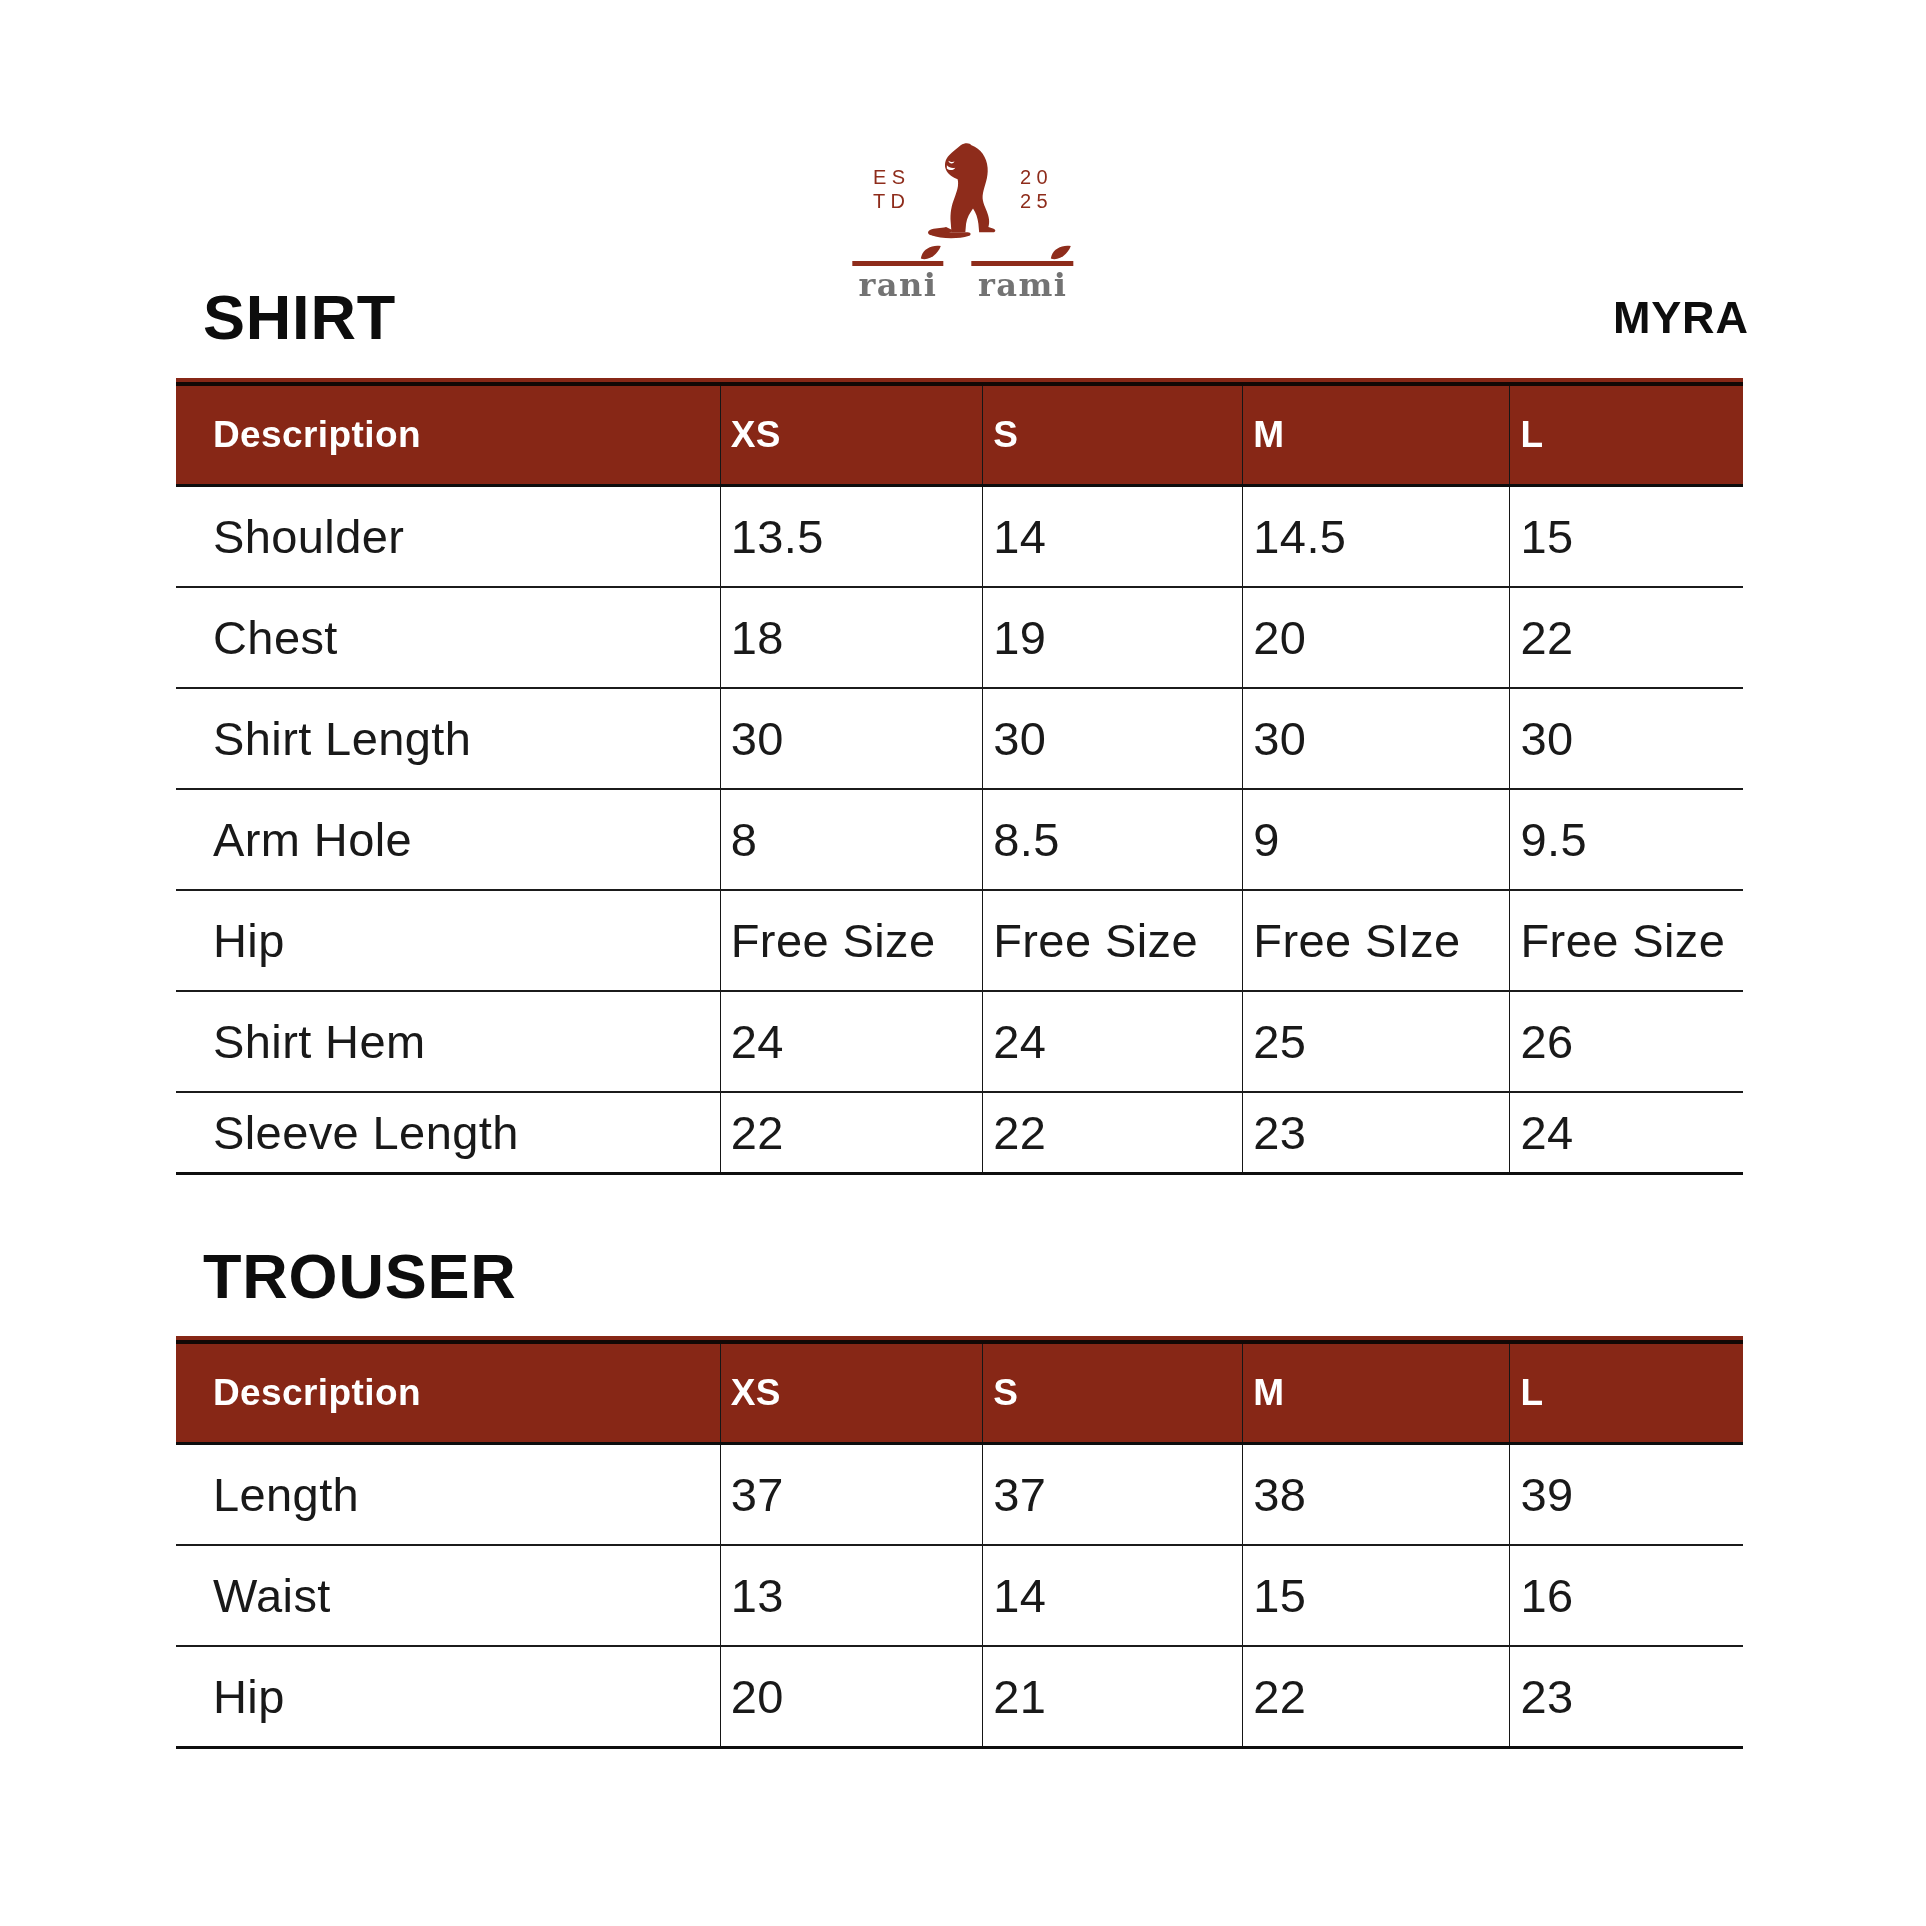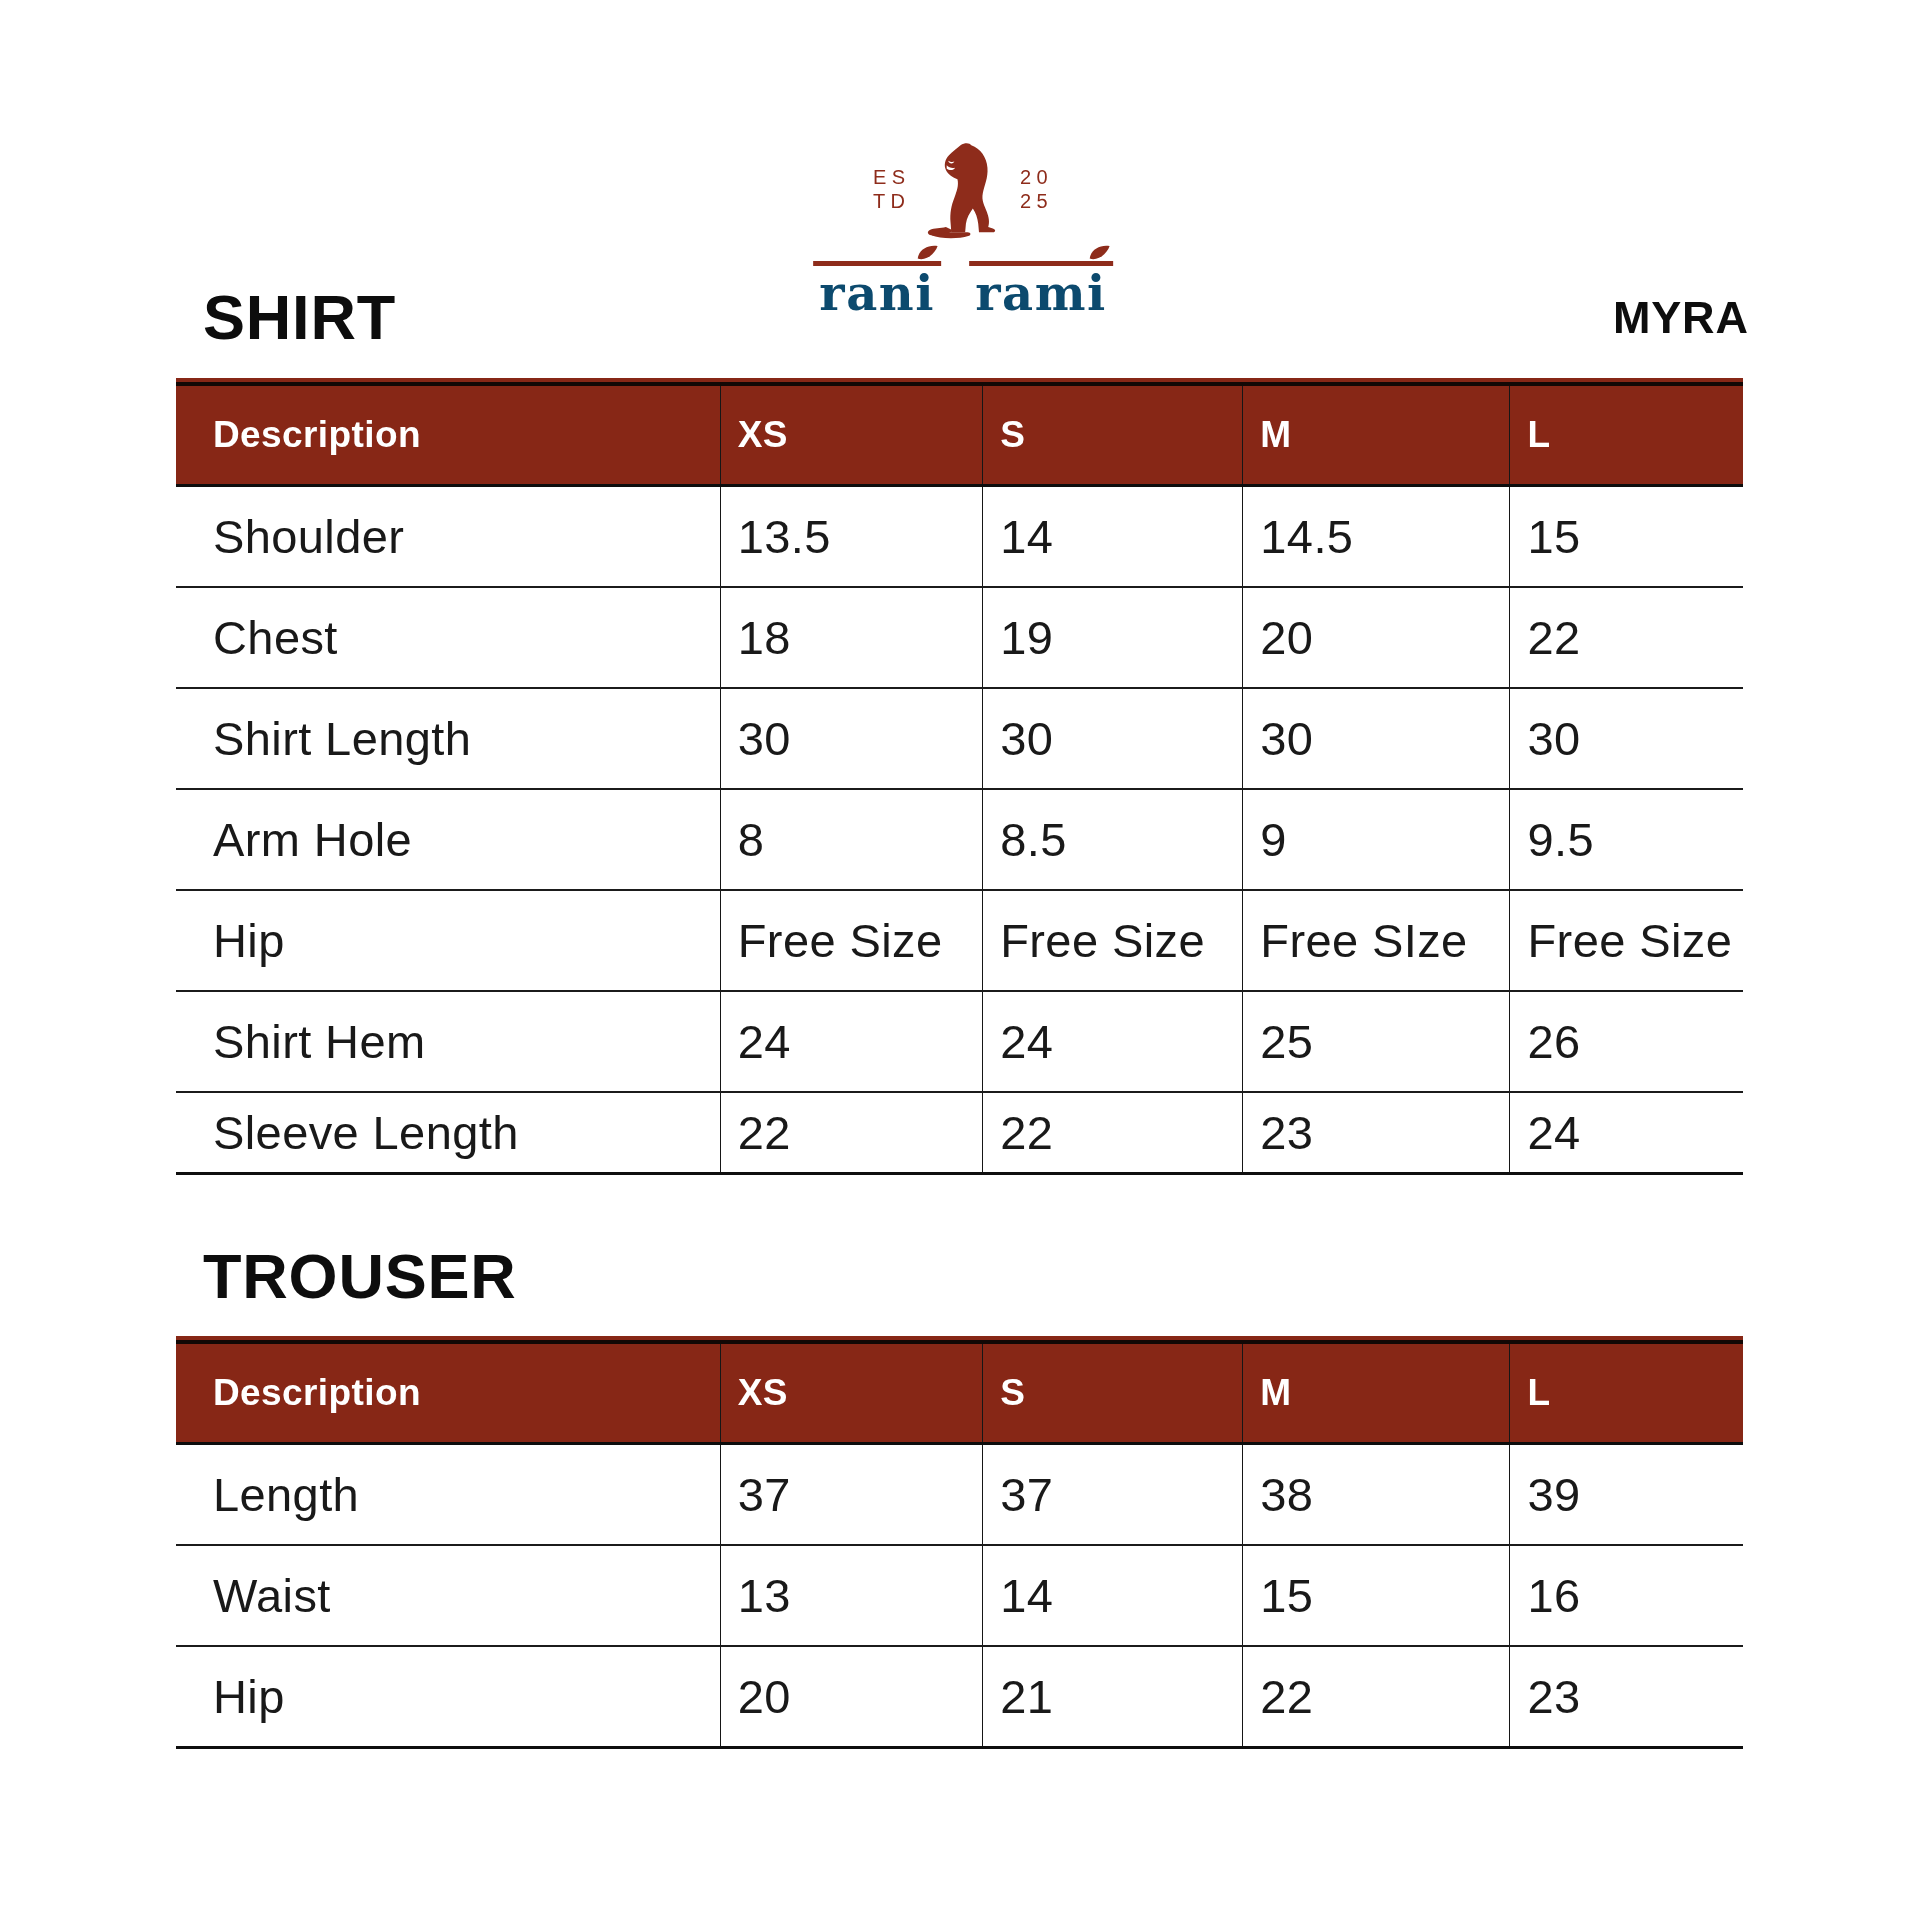--- a/index.html
+++ b/index.html
@@ -17,22 +17,22 @@
   .logo{position:absolute;top:131px;left:50%;transform:translateX(-50%);text-align:center;}
   .logo-top{display:flex;align-items:flex-end;justify-content:center;gap:12.3px;}
   .estd{font-size:20px;letter-spacing:5.4px;line-height:1.2;color:#8E2C1B;font-weight:500;padding-bottom:28px;}
   .estd.left{text-align:right;}
   .estd.right{text-align:left;}
   .tiger-wrap{width:85px;height:100px;display:flex;align-items:flex-end;justify-content:center;}
   .wordmark{margin-top:20px;display:flex;justify-content:center;gap:28px;}
   .word{
     position:relative;
     font-family:"DejaVu Serif", serif;
-    font-size:48px;line-height:1;
-    color:#0c4a6e;font-weight:700;letter-spacing:1.5px;
+    font-size:32px;line-height:1;
+    color:#737373;font-weight:700;letter-spacing:1.5px;
     border-top:5.4px solid #8E2C1B;
     padding:3.1px 6.2px 0 6.2px;
   }
   .leaf{position:absolute;top:-23px;right:1.5px;}
 
   
   .section-title{
     position:absolute;left:203px;
     font-size:63px;font-weight:800;letter-spacing:0.8px;color:#0d0d0d;
     font-family:"Liberation Sans", sans-serif;
@@ -67,21 +67,21 @@
     height:99px;
     border-bottom:2.3px solid #1b1b1b;
     background:#ffffff;
   }
   .row.short{height:79px;}
   .row.last{border-bottom:3.9px solid #0f0f0f;}
   .row .cell{
     display:flex;align-items:center;
     font-size:47px;color:#191919;letter-spacing:0.4px;
   }
-  .cell{padding-left:17px;box-sizing:border-box;}
+  .cell{padding-left:10px;box-sizing:border-box;}
   .cell.label{padding-left:37px;}
   .cell.sep{border-left:1.5px solid #161616;}
 </style>
 </head>
 <body>
 
 <div class="page">
 
   <div class="logo">
     <div class="logo-top">

